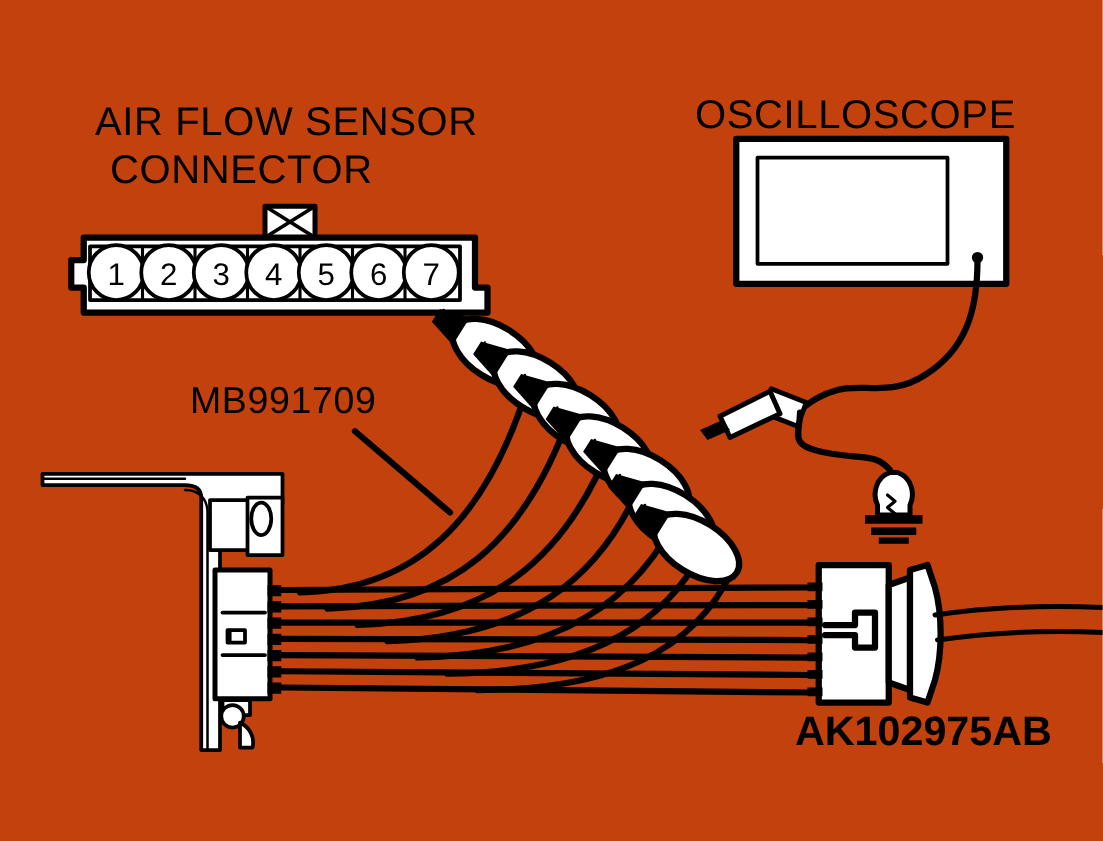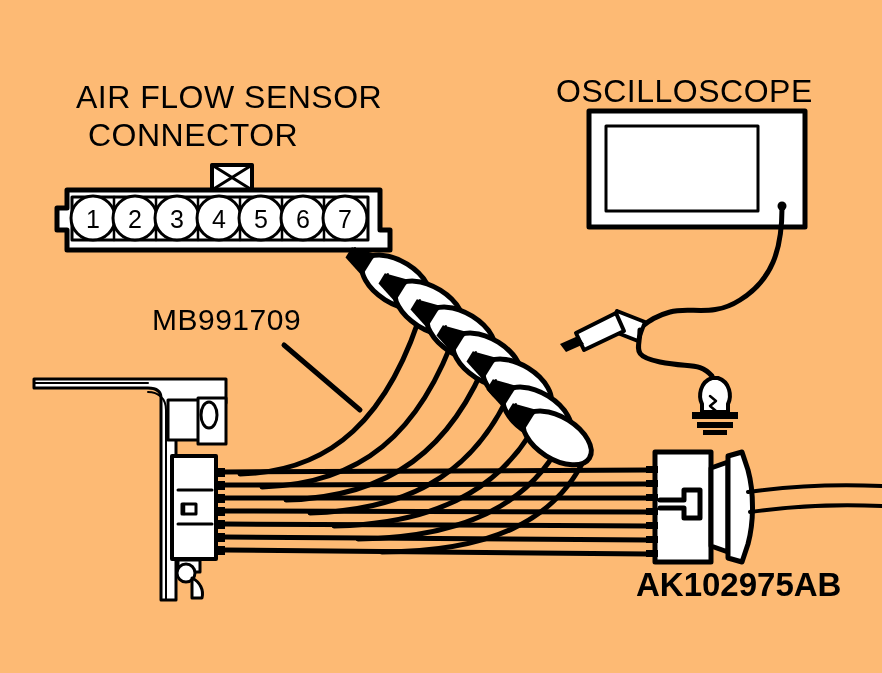--- a/index.html
+++ b/index.html
@@ -12,21 +12,21 @@
     width: 882px;
     height: 673px;
     font-family: "Liberation Sans", sans-serif;
     overflow: hidden;
     position: relative;
   }
   #diagram-root {
     position: relative;
     width: 882px;
     height: 673px;
-    background: #fdba74;
+    background: #c2410c;
   }
   svg.diagram-canvas {
     position: absolute;
     top: 0;
     left: 0;
     width: 882px;
     height: 673px;
     display: block;
   }
   text.dg-label {

